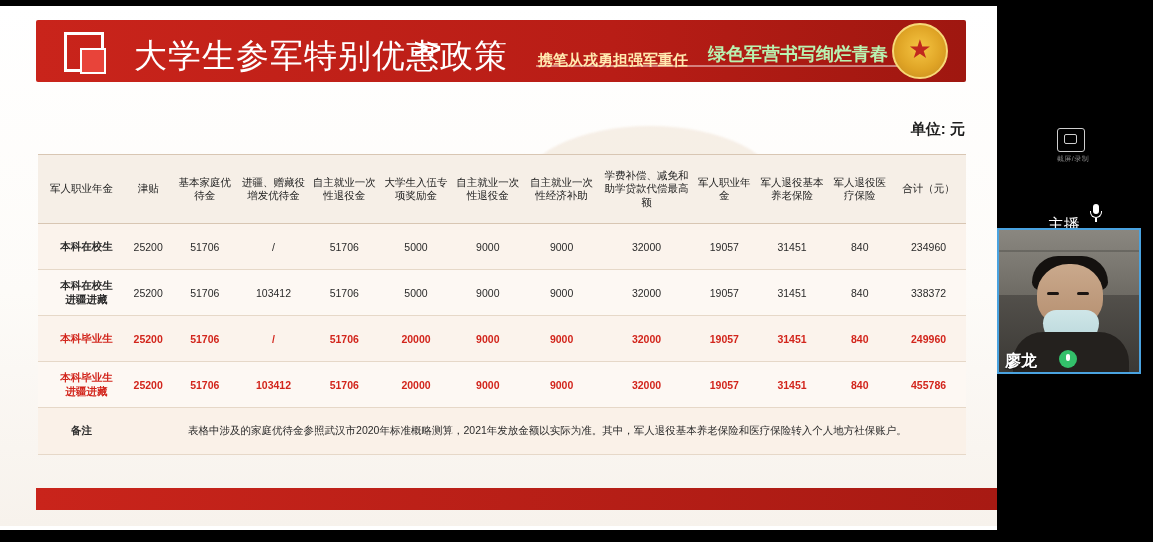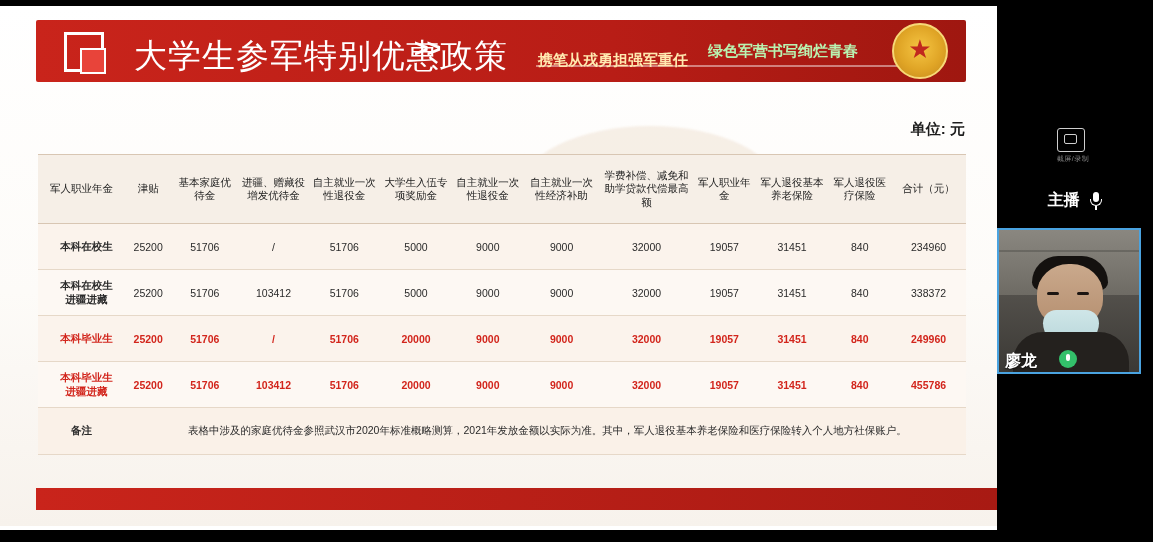--- a/index.html
+++ b/index.html
@@ -95,21 +95,21 @@
     font-size: 15px;
     font-weight: bold;
     color: #ffe9b0;
     white-space: nowrap;
     margin-top: 9px;
   }
   .hdr-sub2 {
     position: absolute;
     left: 672px;
     top: 22px;
-    font-size: 15px;
+    font-size: 18px;
     font-weight: bold;
     color: #b9f3b1;
     white-space: nowrap;
   }
   .hdr-rule {
     position: absolute;
     left: 500px;
     top: 45px;
     width: 390px;
     height: 2px;
@@ -294,22 +294,23 @@
     position: absolute;
     left: 0;
     top: 190px;
     width: 156px;
     text-align: center;
   }
   .host-label {
     display: inline-block;
     font-size: 16px;
     color: #ffffff;
-    font-weight: bold;
+    font-weight: normal;
     vertical-align: middle;
+    margin-top: 25px;
   }
   .mic-icon {
     display: inline-block;
     margin-left: 6px;
     width: 12px;
     height: 18px;
     vertical-align: middle;
     position: relative;
   }
   .mic-icon .cap {

